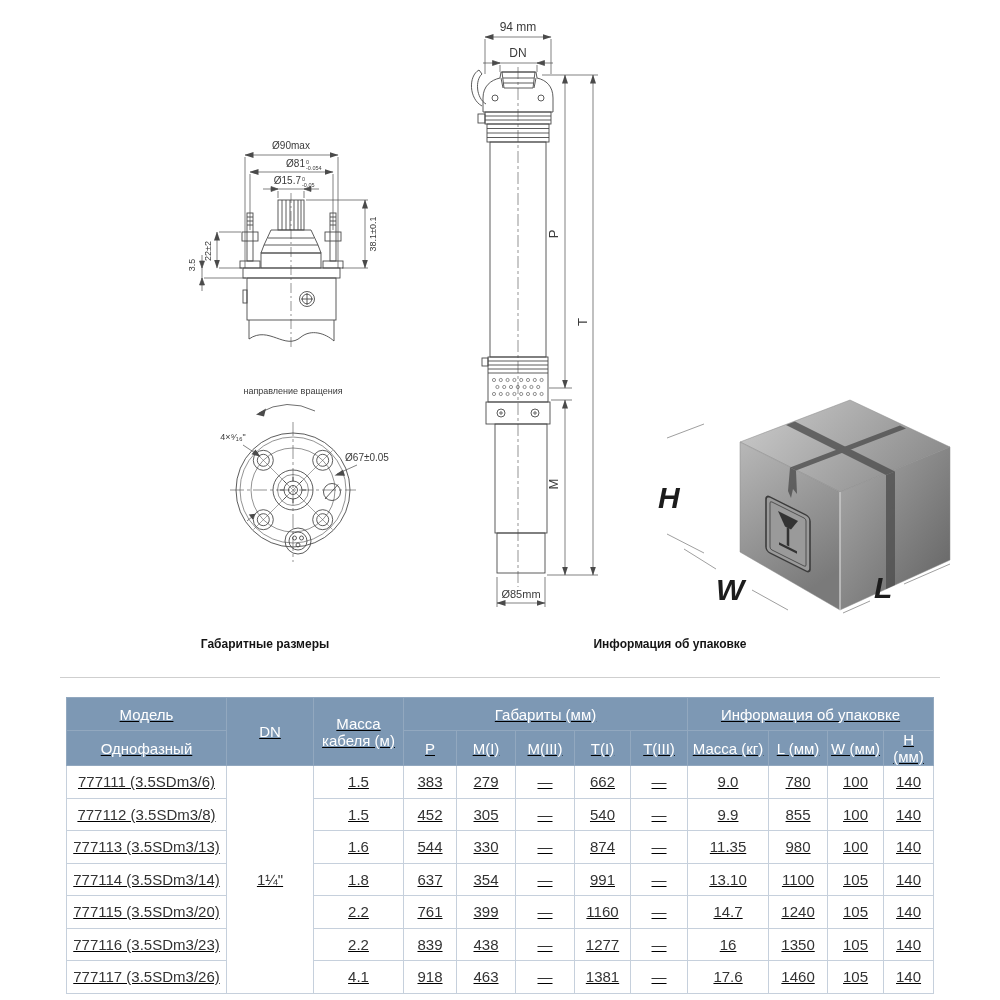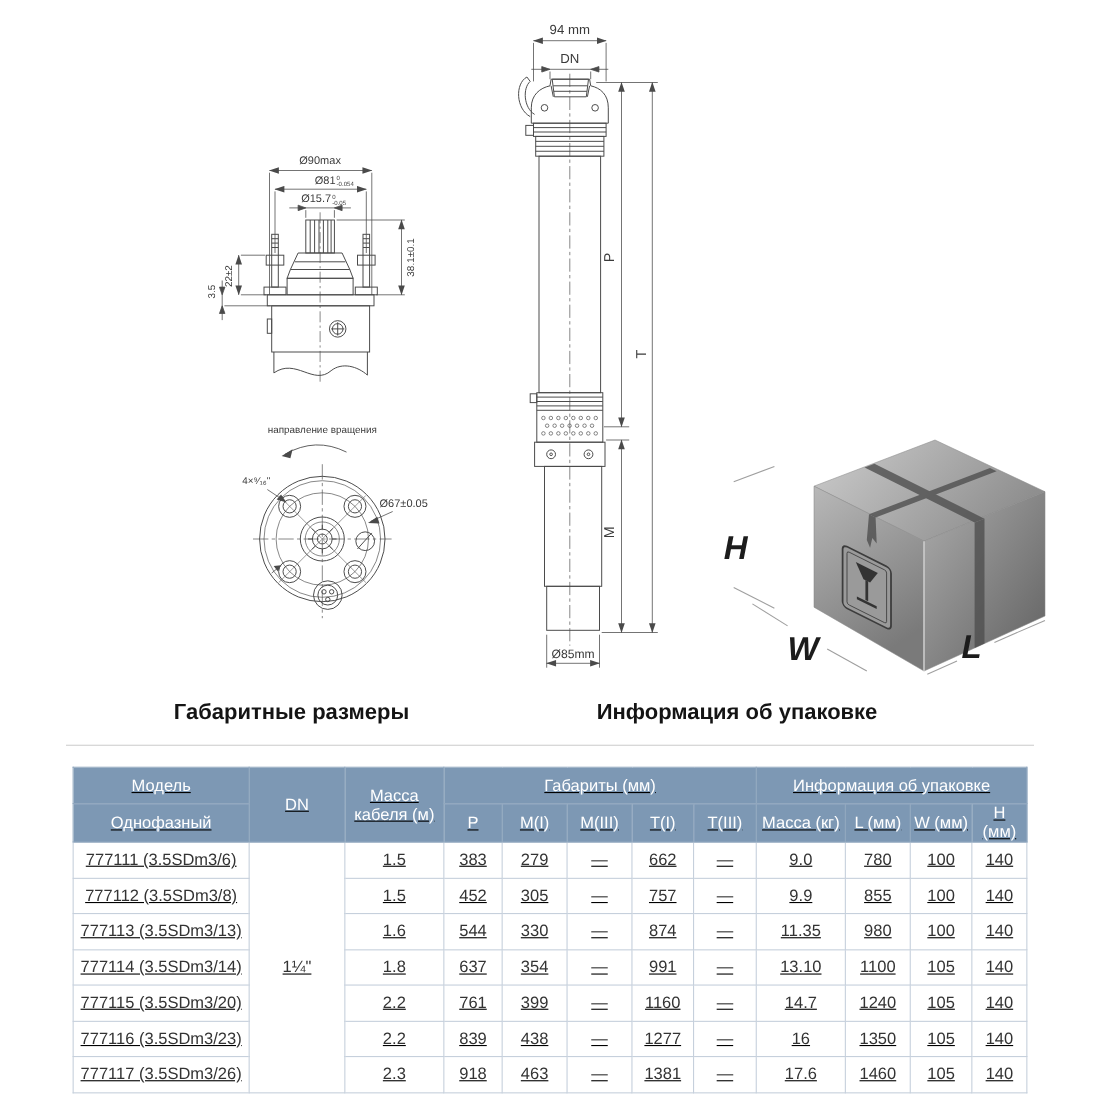--- a/index.html
+++ b/index.html
@@ -1,19 +1,19 @@
 <!DOCTYPE html>
 <html><head>
 <meta charset="utf-8">
 <style>
   html,body{margin:0;padding:0;background:#fff;}
   .page{position:relative;width:1000px;height:1000px;background:#ffffff;overflow:hidden;
         font-family:"Liberation Sans",sans-serif;}
   .abs{position:absolute;}
-  .section-title{font-size:20px;font-weight:600;color:#141414;text-align:center;}
+  .section-title{font-size:12px;font-weight:600;color:#141414;text-align:center;}
   .divider{height:1px;background:#cfcfcf;}
   
   table.spec{border-collapse:collapse;table-layout:fixed;width:867px;text-decoration:underline;}
   table.spec th{background:#7d98b4;color:#ffffff;font-weight:400;font-size:15px;
      border:1px solid #92a8bf;height:32px;padding:0 2px;text-align:center;}
   table.spec td{border:1px solid #c6d0dc;font-size:15px;color:#333333;text-align:center;
      height:31.5px;padding:0 2px;background:#fff;}
   svg text{font-family:"Liberation Sans",sans-serif;fill:#3a3a3a;}
   .dimtxt{font-size:10px;}
   .dimtxt-s{font-size:9px;}
@@ -378,21 +378,21 @@
         <td>780</td>
         <td>100</td>
         <td>140</td>
       </tr>
       <tr>
         <td>777112 (3.5SDm3/8)</td>
         <td>1.5</td>
         <td>452</td>
         <td>305</td>
         <td>—</td>
-        <td>757</td>
+        <td>540</td>
         <td>—</td>
         <td>9.9</td>
         <td>855</td>
         <td>100</td>
         <td>140</td>
       </tr>
       <tr>
         <td>777113 (3.5SDm3/13)</td>
         <td>1.6</td>
         <td>544</td>
@@ -439,21 +439,21 @@
         <td>—</td>
         <td>1277</td>
         <td>—</td>
         <td>16</td>
         <td>1350</td>
         <td>105</td>
         <td>140</td>
       </tr>
       <tr>
         <td>777117 (3.5SDm3/26)</td>
-        <td>2.3</td>
+        <td>4.1</td>
         <td>918</td>
         <td>463</td>
         <td>—</td>
         <td>1381</td>
         <td>—</td>
         <td>17.6</td>
         <td>1460</td>
         <td>105</td>
         <td>140</td>
       </tr>

